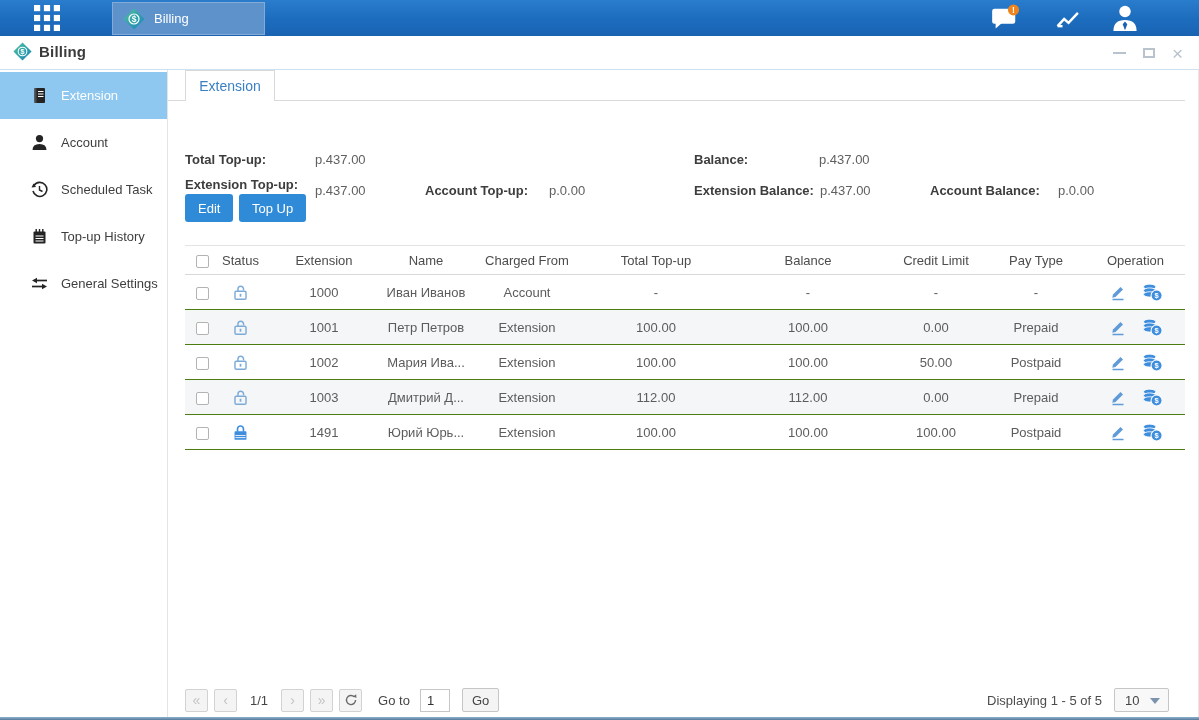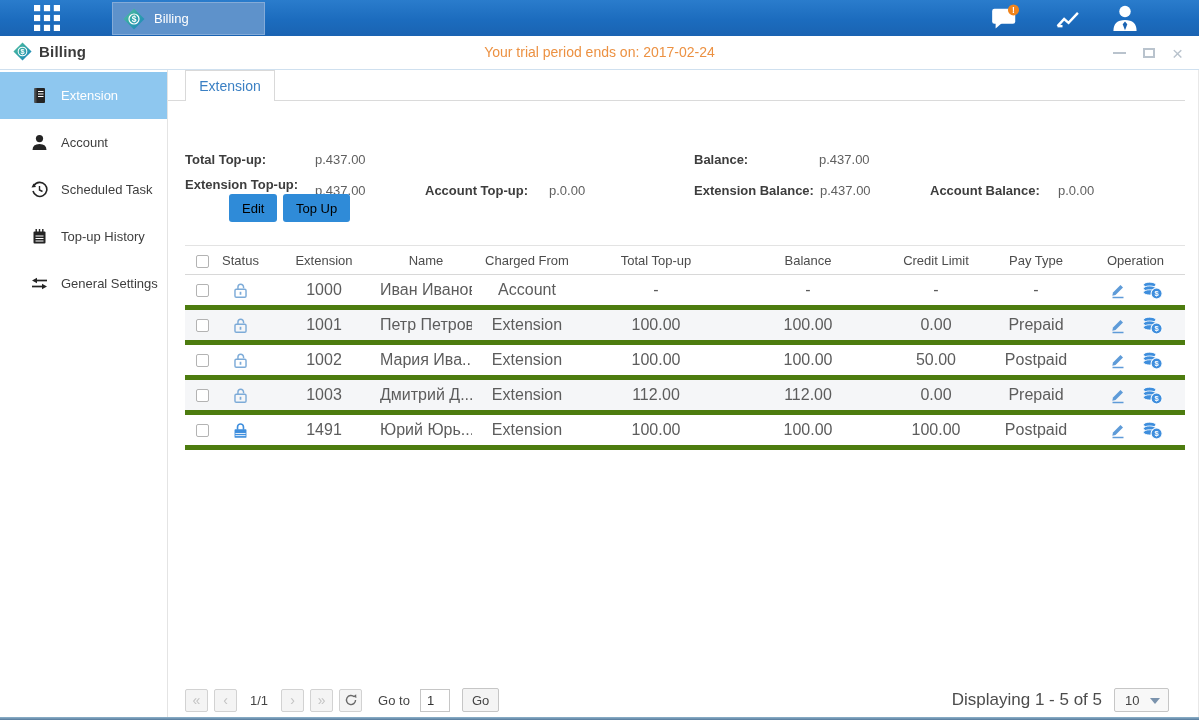--- a/index.html
+++ b/index.html
@@ -42,33 +42,33 @@
 
   .tabstrip { position:absolute; left:0; top:0; right:14px; height:31px; border-bottom:1px solid #dadada; }
   .tab-active { position:absolute; left:17px; top:0; width:90px; height:31px; background:#fff;
                 border:1px solid #d9d9d9; border-bottom:none; display:flex; align-items:center;
                 justify-content:center; color:#3b80c4; font-size:14px; cursor:pointer; z-index:2; }
 
   .summary { position:absolute; left:0; top:31px; right:0; height:90px; font-size:13px; }
   .sum-label { position:absolute; font-weight:bold; color:#3d3d3d; white-space:nowrap; }
   .sum-value { position:absolute; color:#606060; white-space:nowrap; }
 
-  .btn-blue { position:absolute; height:28px; background:#2f8bd8; color:#000000; border:none;
+  .btn-blue { position:absolute; height:28px; background:#2f8bd8; color:#ffffff; border:none;
               border-radius:3px; font-size:13px; font-family:"Liberation Sans",sans-serif;
-              padding:0 13px; cursor:pointer;margin-left:44px; }
+              padding:0 13px; cursor:pointer; }
 
   
   .table { position:absolute; left:17px; top:175px; width:1000px; }
   .trow, .thead { display:grid;
     grid-template-columns:28px 55px 112px 92px 110px 148px 156px 100px 100px 99px;
     align-items:center; }
   .thead { height:30px; border-top:1px solid #e3e3e3; border-bottom:1px solid #d8d8d8;
            color:#4c4c4c; font-size:13px; }
   .thead > div { text-align:center; }
-  .trow { height:35px; border-bottom:5px solid #4d7c0f; color:#5c5c5c; font-size:16px; }
+  .trow { height:35px; border-bottom:1px solid #4d7c0f; color:#5c5c5c; font-size:13px; }
   .trow:nth-child(even) { background:#f5f6f8; }
   .trow > div { text-align:center; overflow:hidden; white-space:nowrap; }
   .cb { width:13px; height:13px; border:1px solid #b3b3b3; border-radius:2px; background:#fff;
         display:inline-block; vertical-align:middle; cursor:pointer; margin-left:6px; }
   .ops { display:flex; justify-content:center; align-items:center; gap:15px; }
   .ops svg { cursor:pointer; }
   .status-cell svg { vertical-align:middle; }
 
   
   .pager { position:absolute; left:17px; top:617px; height:26px; display:flex; align-items:center; gap:6px; }
@@ -77,21 +77,21 @@
           cursor:pointer; }
   .pbtn.refresh { color:#666; }
   .pageno { color:#454545; font-size:13px; margin:0 7px; }
   .goto-label { color:#454545; font-size:13px; margin-left:10px; margin-right:4px; }
   .goto-input { width:30px; height:23px; border:1px solid #c6c6c6; font-size:13px; padding-left:6px;
                 font-family:"Liberation Sans",sans-serif; color:#333; }
   .go-btn { height:24px; background:#f4f4f4; border:1px solid #c6c6c6; border-radius:2px;
             font-size:13px; color:#454545; padding:4px 9px; margin-left:6px; cursor:pointer;
             font-family:"Liberation Sans",sans-serif; }
   .pager-right { position:absolute; right:30px; top:617px; height:26px; display:flex; align-items:center; gap:12px; }
-  .displaying { color:#4c4c4c; font-size:17px; }
+  .displaying { color:#4c4c4c; font-size:13px; }
   .pagesize { width:55px; height:24px; background:#f8f8f8; border:1px solid #c6c6c6; border-radius:2px;
               position:relative; display:flex; align-items:center; padding-left:10px; font-size:13px;
               color:#454545; cursor:pointer; }
   .pagesize .arrow { position:absolute; right:8px; top:9px; width:0; height:0;
                      border-left:5px solid transparent; border-right:5px solid transparent;
                      border-top:6px solid #7b93ad; }
 
   .bottom-edge { position:absolute; left:0; right:0; bottom:0; height:3px;
                  background:linear-gradient(180deg,#8fb3cb,#55799b); }
   .right-edge { position:absolute; right:0; top:70px; bottom:3px; width:1px; background:#e8e8e8; }
@@ -236,21 +236,20 @@
     </svg>
 </div>
 
 <div class="titlebar">
   <div class="title-left">
     <svg width="19" height="19">
         <use href="#ic-diamond"></use>
       </svg>
     <span class="title-text">Billing</span>
   </div>
-  <div class="trial">Your trial period ends on: 2017-02-24</div>
   <div class="winctl">
     <div class="wc-min"></div>
     <div class="wc-max"></div>
     <span class="wc-close">×</span>
   </div>
 </div>
 
 <div class="sidebar">
   <div class="side-item active">
     <svg width="17" height="17">

